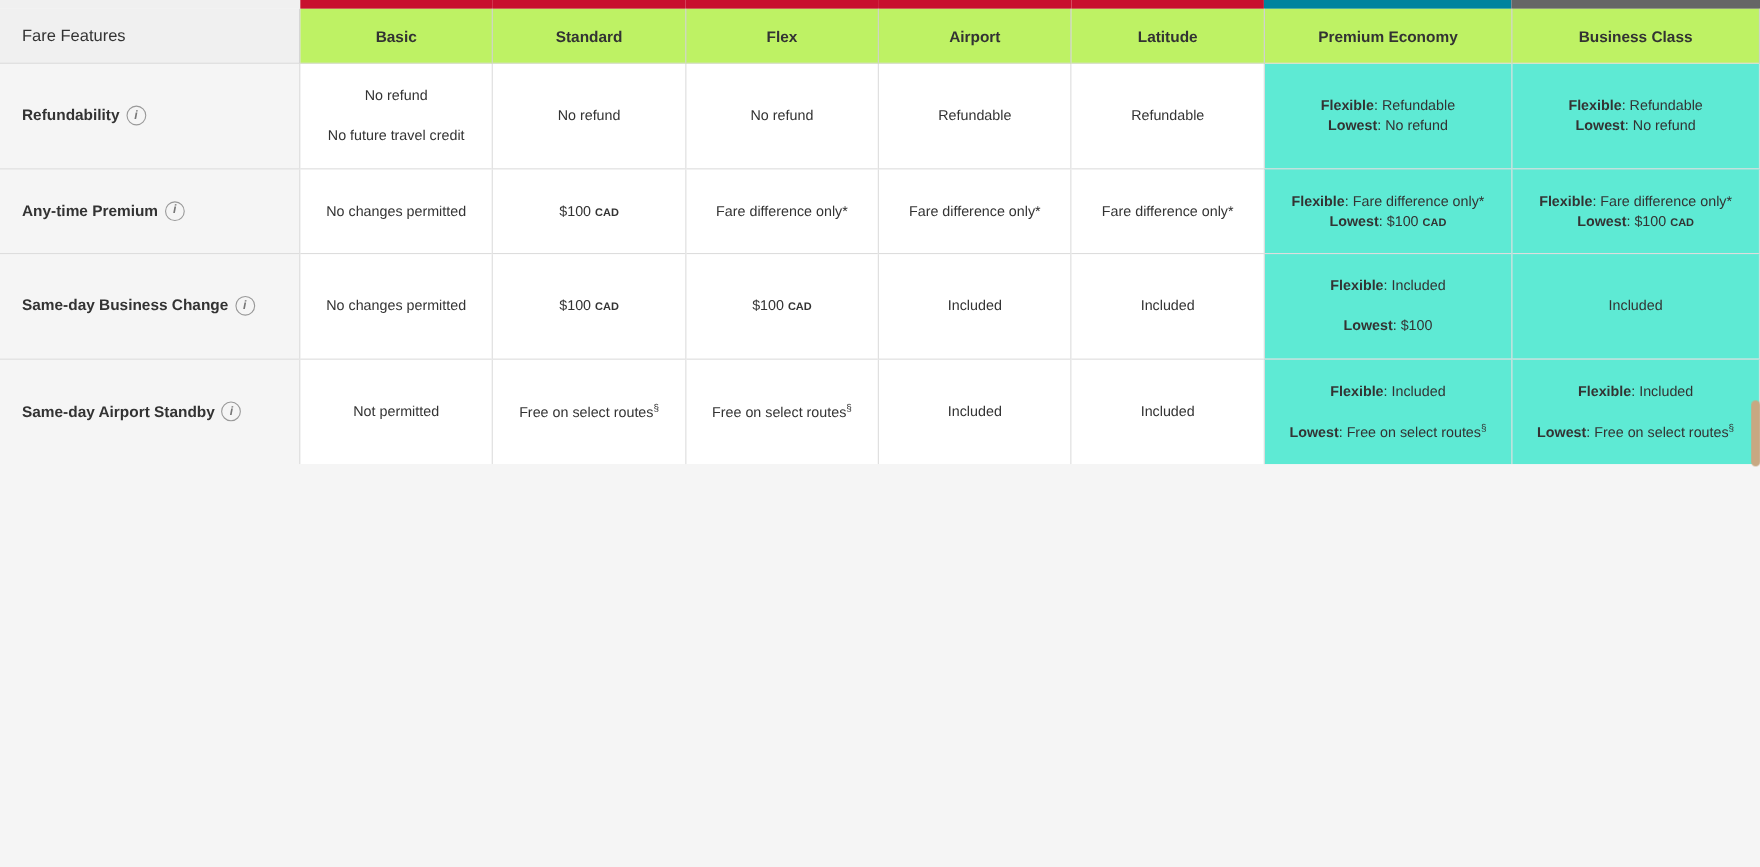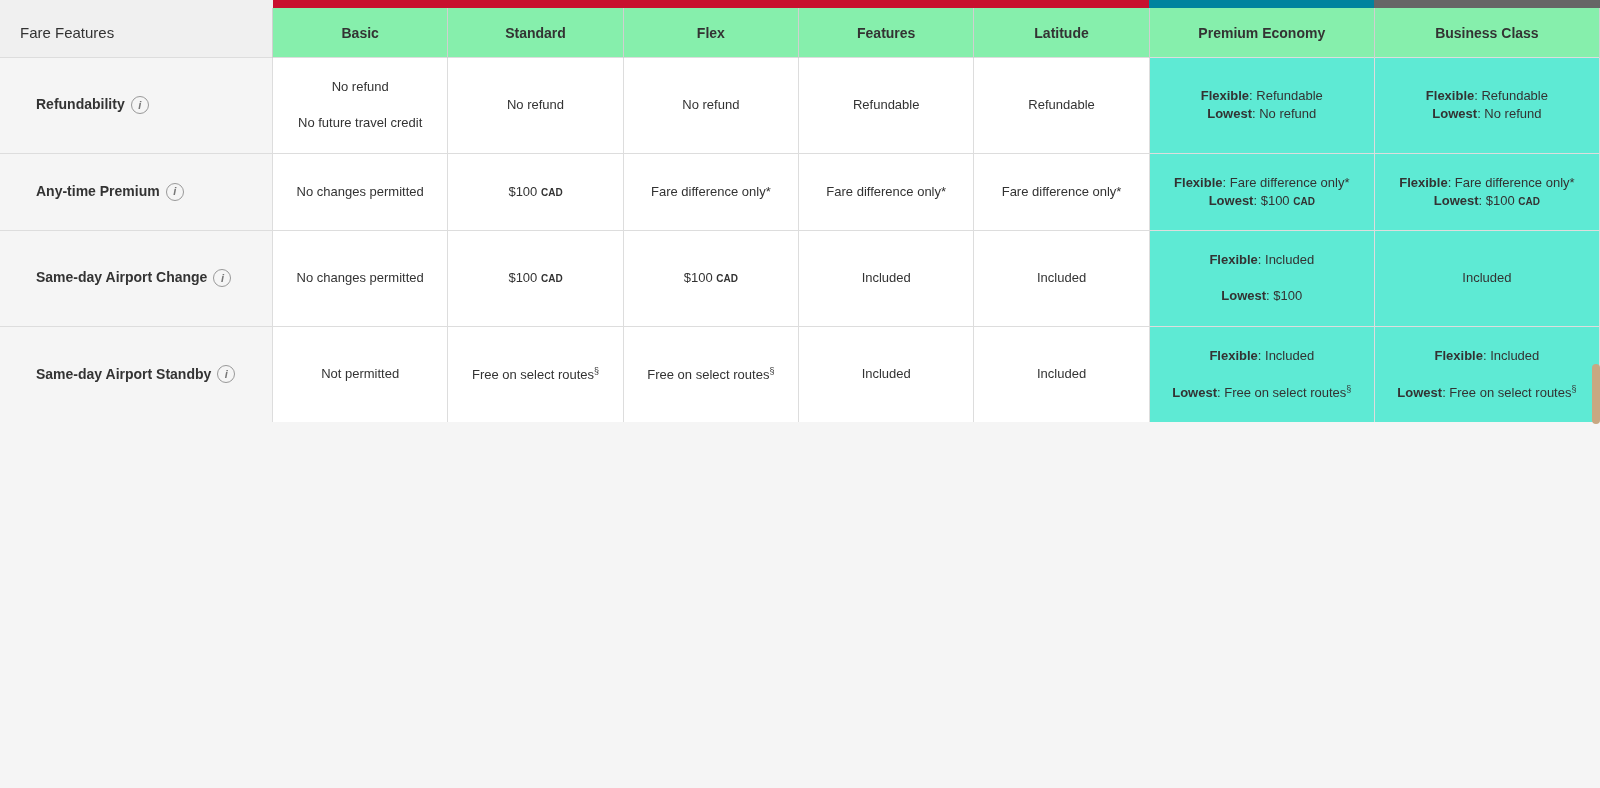--- a/index.html
+++ b/index.html
@@ -23,21 +23,21 @@
       padding: 0;
       height: 8px;
     }
     .color-bar-row .fare-label-col { background: #f0f0f0; }
     .bar-red { background: #c8102e; }
     .bar-teal { background: #00839e; }
     .bar-gray-dark { background: #666; }
 
     
     .header-row td {
-      background: #86efac;
+      background: #bef264;
       text-align: center;
       font-weight: bold;
       font-size: 14px;
       padding: 16px 10px;
       border-right: 1px solid #d0d0d0;
       vertical-align: middle;
     }
     .header-row .fare-label-col {
       background: #f0f0f0;
       text-align: left;
@@ -51,21 +51,21 @@
       border-top: 1px solid #ddd;
       border-right: 1px solid #ddd;
       padding: 20px 14px;
       text-align: center;
       vertical-align: middle;
       line-height: 1.4;
     }
     .data-row .fare-label-col {
       background: #f5f5f5;
       text-align: left;
-      padding-left: 36px;
+      padding-left: 20px;
       font-weight: bold;
       font-size: 14px;
       vertical-align: middle;
     }
     .data-row td.col-premium,
     .data-row td.col-business {
       background: #5eead4;
     }
 
     .fare-label-col {
@@ -133,21 +133,21 @@
       <td class="bar-red col-latitude"></td>
       <td class="bar-teal col-premium"></td>
       <td class="bar-gray-dark col-business"></td>
     </tr>
 
     <tr class="header-row">
       <td class="fare-label-col">Fare Features</td>
       <td class="col-basic">Basic</td>
       <td class="col-standard">Standard</td>
       <td class="col-flex">Flex</td>
-      <td class="col-comfort">Features</td>
+      <td class="col-comfort">Airport</td>
       <td class="col-latitude">Latitude</td>
       <td class="col-premium">Premium Economy</td>
       <td class="col-business">Business Class</td>
     </tr>
 
     <tr class="data-row">
       <td class="fare-label-col">
         <div class="label-with-icon">
           <span>Refundability</span>
           <span class="info-icon">i</span>
@@ -202,21 +202,21 @@
         <span><strong>Flexible</strong>: Fare difference only*<br><strong>Lowest</strong>: $100 <span class="cad-small">CAD</span></span>
       </td>
       <td class="col-business">
         <span><strong>Flexible</strong>: Fare difference only*<br><strong>Lowest</strong>: $100 <span class="cad-small">CAD</span></span>
       </td>
     </tr>
 
     <tr class="data-row">
       <td class="fare-label-col">
         <div class="label-with-icon">
-          <span>Same-day Airport Change</span>
+          <span>Same-day Business Change</span>
           <span class="info-icon">i</span>
         </div>
       </td>
       <td class="col-basic">
         <span>No changes permitted</span>
       </td>
       <td class="col-standard">
         <span>$100 <span class="cad-small">CAD</span></span>
       </td>
       <td class="col-flex">

